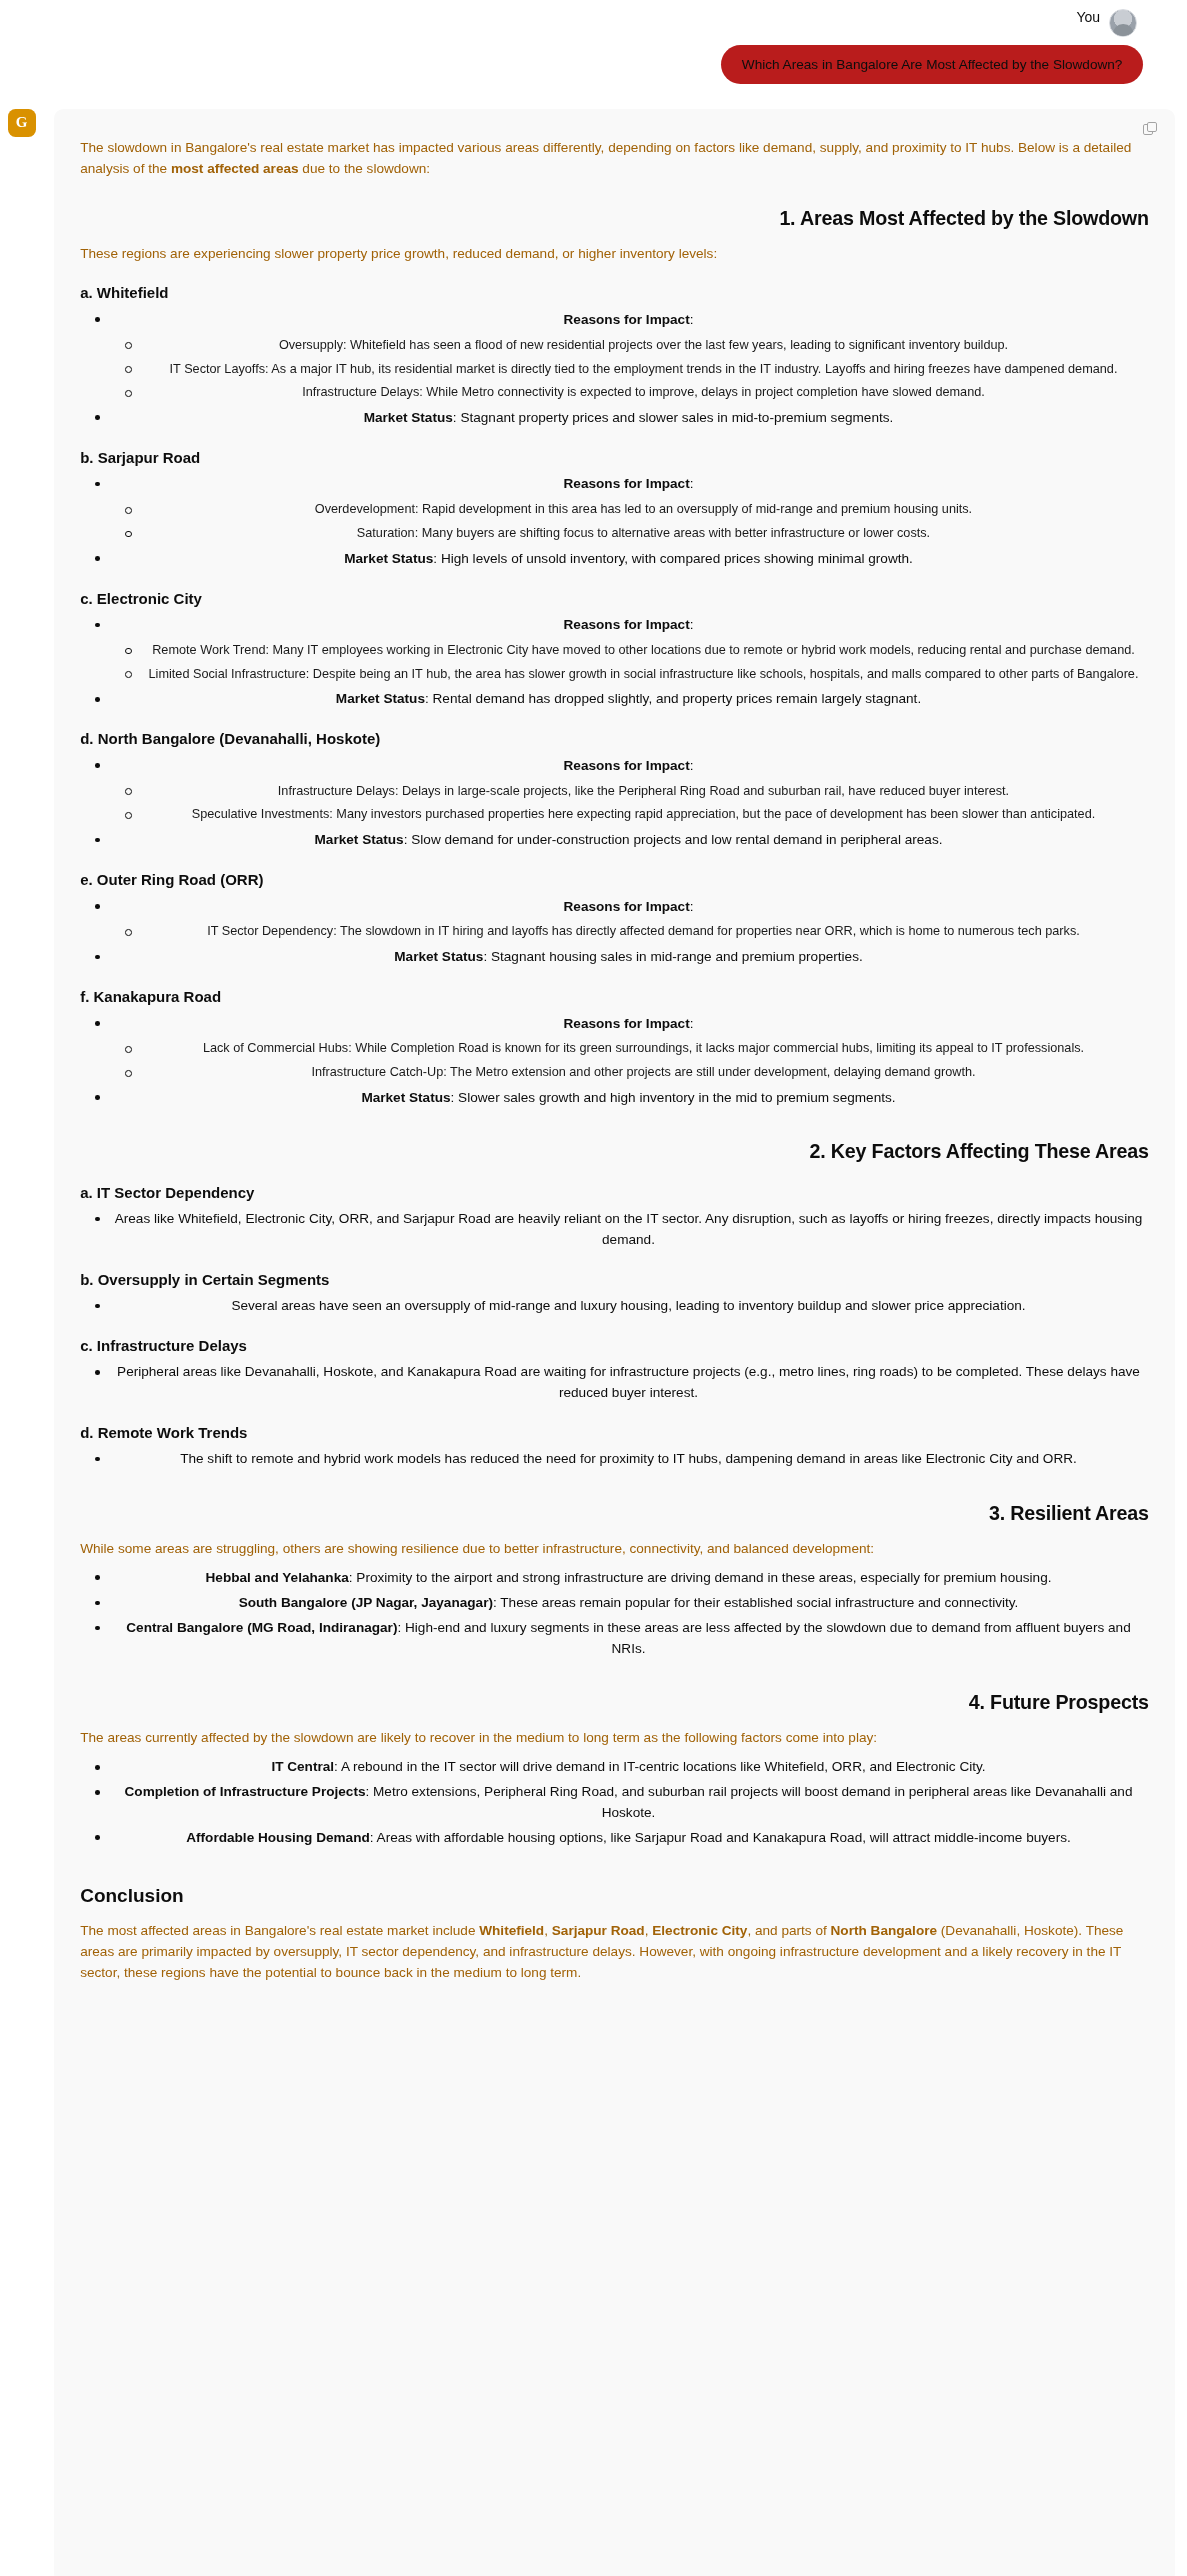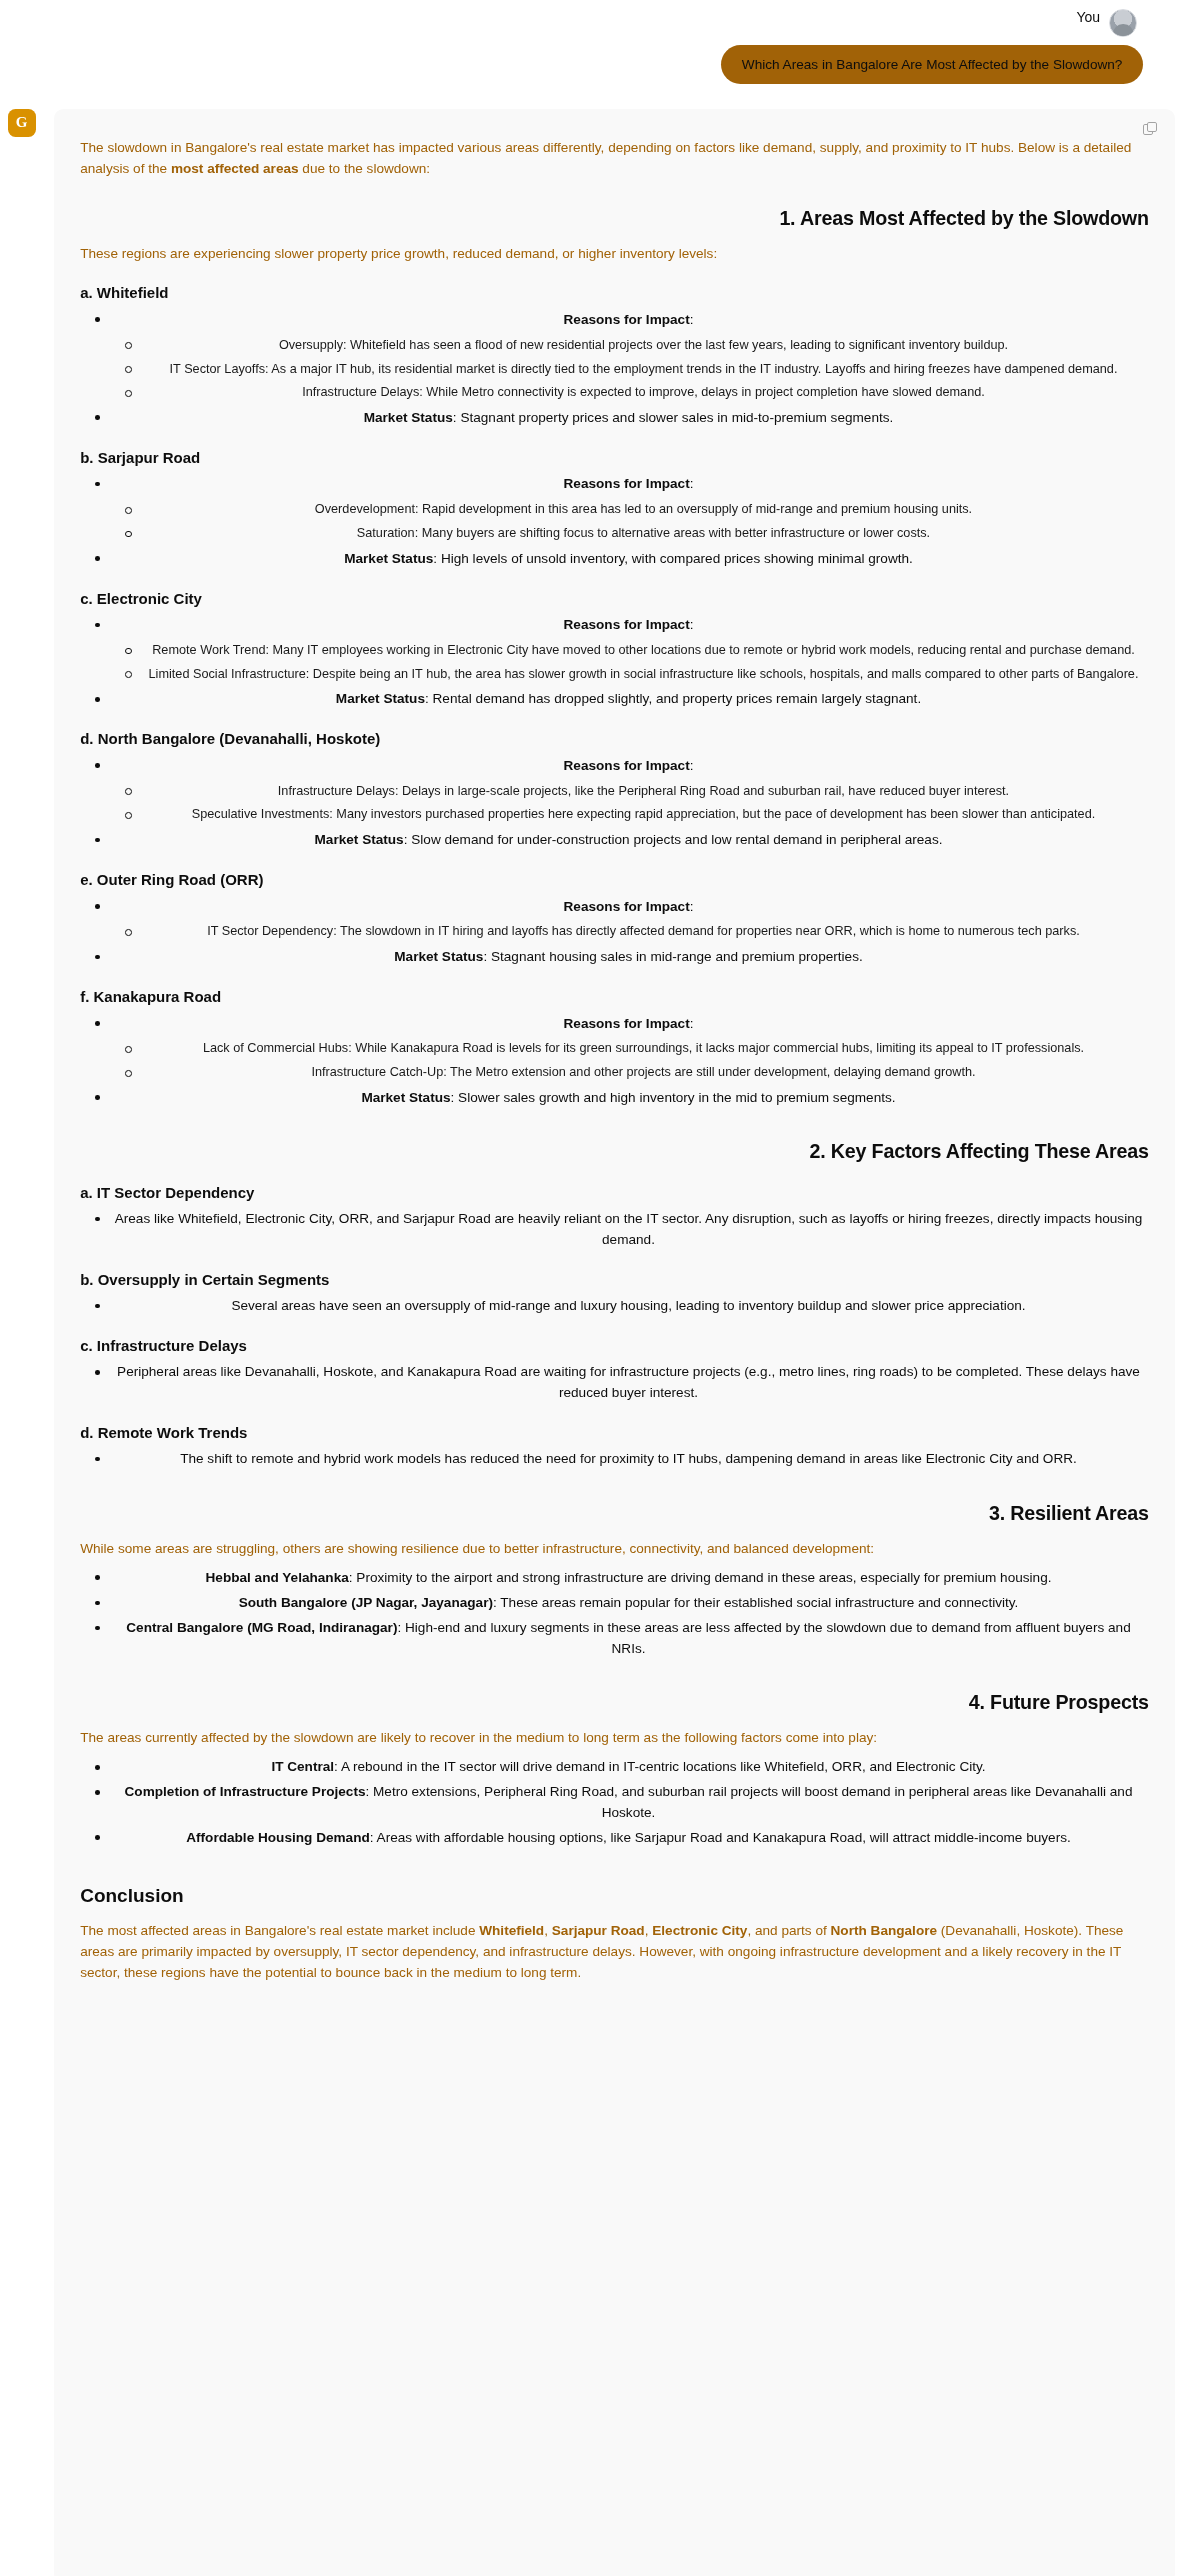--- a/index.html
+++ b/index.html
@@ -26,21 +26,21 @@
     border: 0.9px solid #d6d9de; position: relative; overflow: hidden;
     flex: none;
   }
   .avatar::after {
     content: ""; position: absolute; left: 50%; top: 54%;
     width: 20.6px; height: 17px; transform: translateX(-50%);
     border-radius: 10.3px 10.3px 0 0; background: #8b9299;
   }
   .bubble-row { display: flex; justify-content: flex-end; margin-top: 7.5px; }
   .user-bubble {
-    background: #a16207;
+    background: #b91c1c;
     border-radius: 20.6px;
     padding: 12.2px 20.6px;
     font-size: 13.6px;
     color: #0d0d0d;
     max-width: 712px;
   }
 
   
   .assistant-turn { position: relative; margin-top: 24.4px; }
   .gpt-badge {
@@ -200,21 +200,21 @@
           <li>
             <b>Market Status</b>: <span>Stagnant housing sales in mid-range and premium properties.</span>
           </li>
         </ul>
 
         <h3 class="sub">f. Kanakapura Road</h3>
         <ul class="lvl1">
           <li>
             <b>Reasons for Impact</b>:
             <ul class="lvl2">
-              <li>Lack of Commercial Hubs: While Kanakapura Road is levels for its green surroundings, it lacks major commercial hubs, limiting its appeal to IT professionals.</li>
+              <li>Lack of Commercial Hubs: While Completion Road is known for its green surroundings, it lacks major commercial hubs, limiting its appeal to IT professionals.</li>
               <li>Infrastructure Catch-Up: The Metro extension and other projects are still under development, delaying demand growth.</li>
             </ul>
           </li>
           <li>
             <b>Market Status</b>: <span>Slower sales growth and high inventory in the mid to premium segments.</span>
           </li>
         </ul>
 
         <h2 class="sec">2. Key Factors Affecting These Areas</h2>
 

